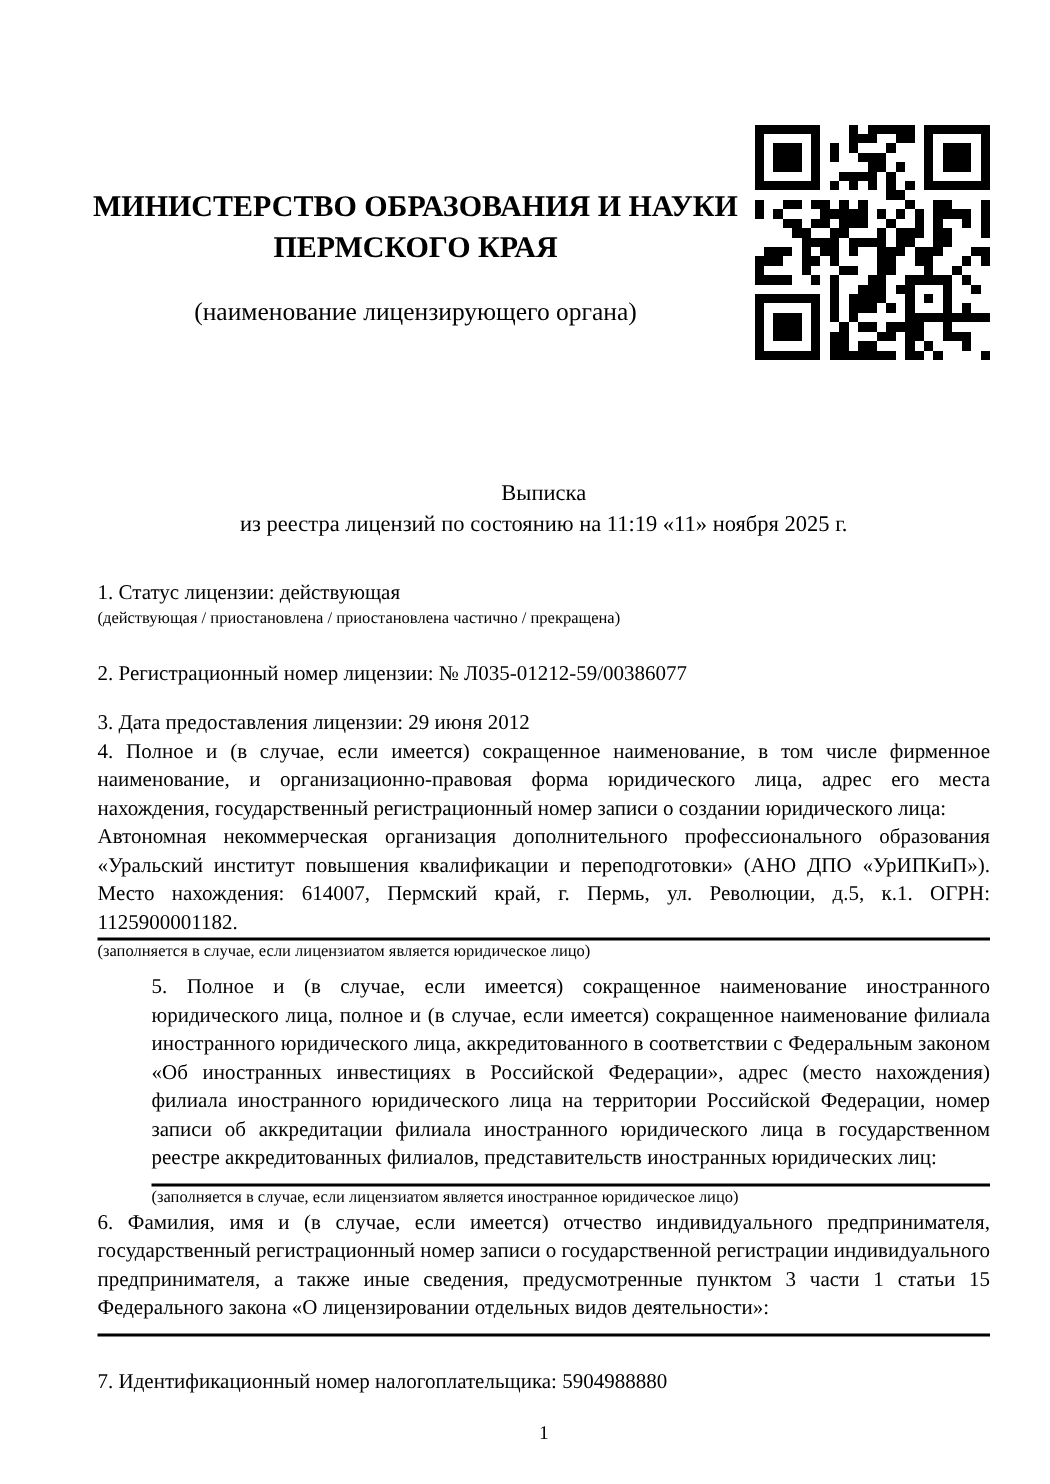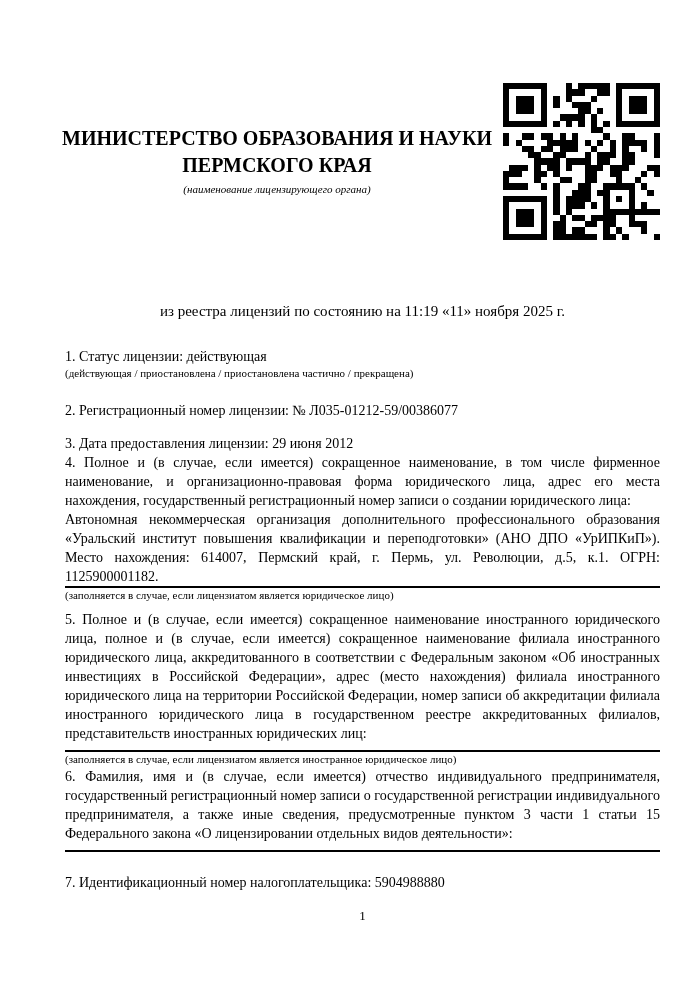--- a/index.html
+++ b/index.html
@@ -28,24 +28,23 @@
   }
   .ministry-line {
     display: block;
     font-weight: bold;
     font-size: 20px;
     line-height: 27px;
     white-space: nowrap;
   }
   .ministry-caption {
     display: block;
-    font-size: 11px;
+    font-size: 17px;
     line-height: 15px;
-    margin-top: 3px;
-    font-style: italic;
+    margin-top: 21px;
   }
   .content {
     margin-left: 65px;
     width: 595px;
   }
   .doc-title {
     margin-top: 104px;
     text-align: center;
     font-size: 15px;
     line-height: 21px;
@@ -68,21 +67,21 @@
     padding-right: 65px;
   }
   .fill-line {
     height: 0;
     border-bottom: 2px solid #000000;
   }
   .mt-item1 { margin-top: 25px; }
   .mt-item2 { margin-top: 20px; }
   .mt-item3 { margin-top: 14px; }
   .mt-item4 { }
-  .mt-item5 { margin-top: 7px; }
+  .mt-item5 { margin-top: 7px; margin-left: 36px; }
   .mt-item6 { }
   .mt-item7 { margin-top: 21px; }
   .gap-line { margin-top: 7px; }
   .page-number {
     margin-top: 14px;
     text-align: center;
     font-size: 13px;
     line-height: 19px;
   }
 </style>
@@ -97,20 +96,21 @@
 
   <div class="header">
     <span class="ministry-line">МИНИСТЕРСТВО ОБРАЗОВАНИЯ И НАУКИ</span>
     <span class="ministry-line">ПЕРМСКОГО КРАЯ</span>
     <span class="ministry-caption">(наименование лицензирующего органа)</span>
   </div>
 
   <div class="content">
 
     <div class="doc-title">
+      <span>Выписка</span>
       <span>из реестра лицензий по состоянию на 11:19 «11» ноября 2025 г.</span>
     </div>
 
     <div class="mt-item1">
       <div class="line-item">1. Статус лицензии: действующая</div>
       <span class="caption">(действующая / приостановлена / приостановлена частично / прекращена)</span>
     </div>
 
     <div class="line-item mt-item2">2. Регистрационный номер лицензии: № Л035-01212-59/00386077</div>
 

